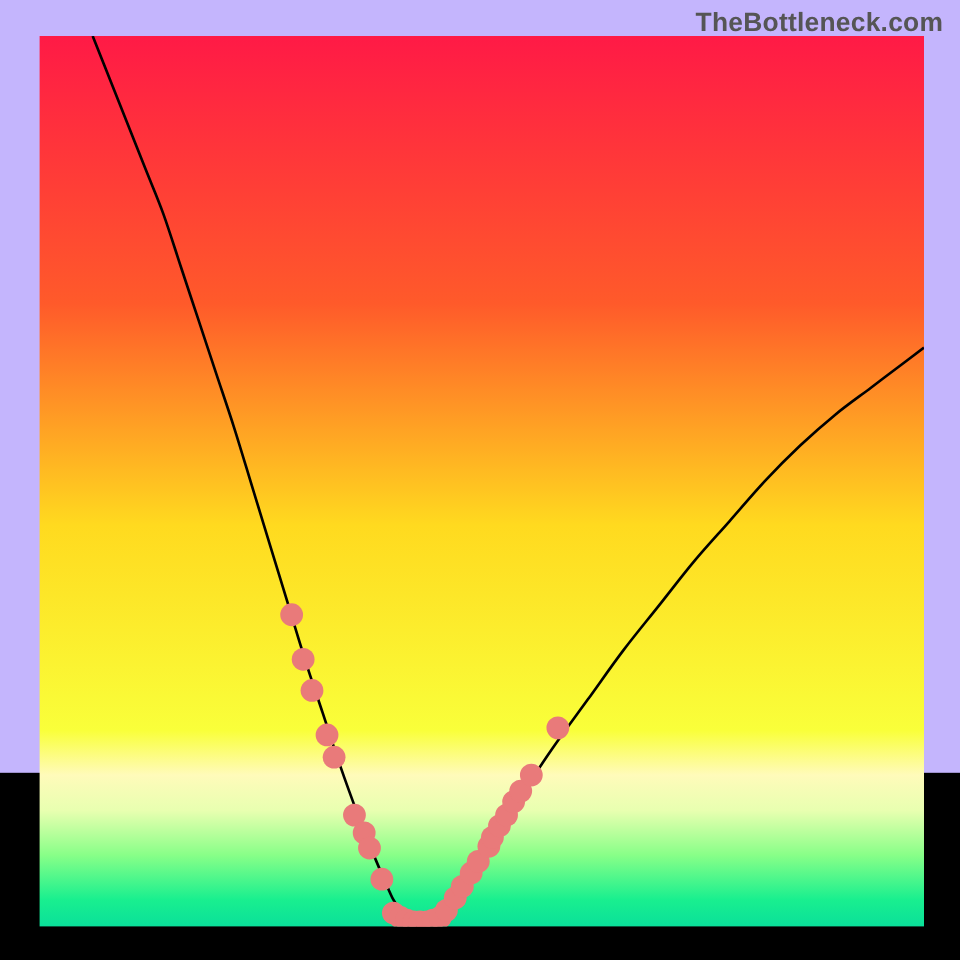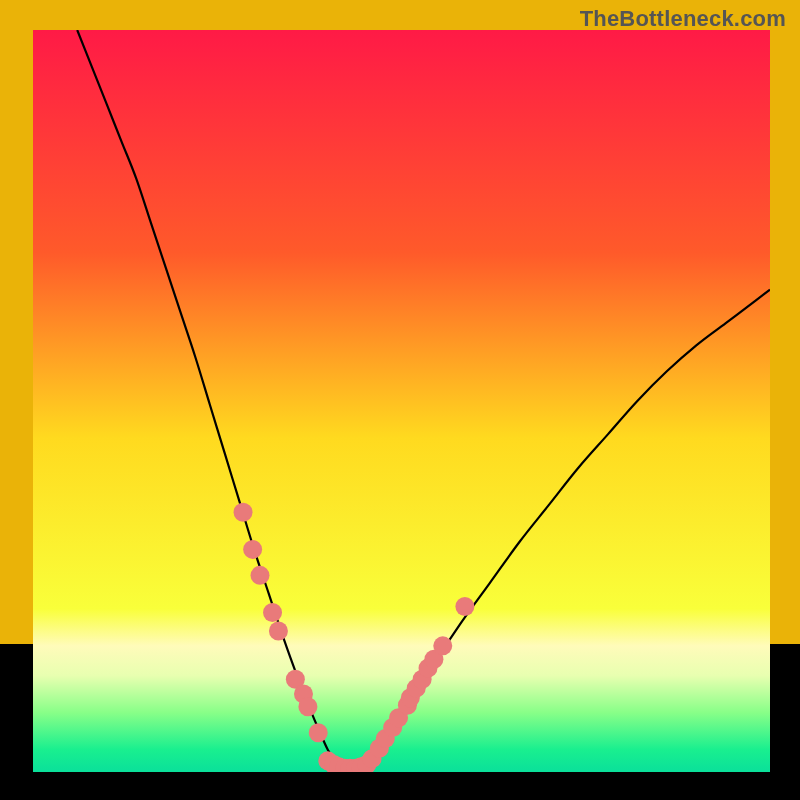--- a/index.html
+++ b/index.html
@@ -7,21 +7,21 @@
     padding: 0;
     width: 800px;
     height: 800px;
     background: #000;
     overflow: hidden;
   }
   .frame {
     position: relative;
     width: 800px;
     height: 644px;
-    background: #eab308;
+    background: #c4b5fd;
   }
   .watermark {
     position: absolute;
     top: 6px;
     right: 14px;
     color: #555;
     font-family: Arial, Helvetica, sans-serif;
     font-size: 22px;
     font-weight: 600;
     letter-spacing: 0.2px;

